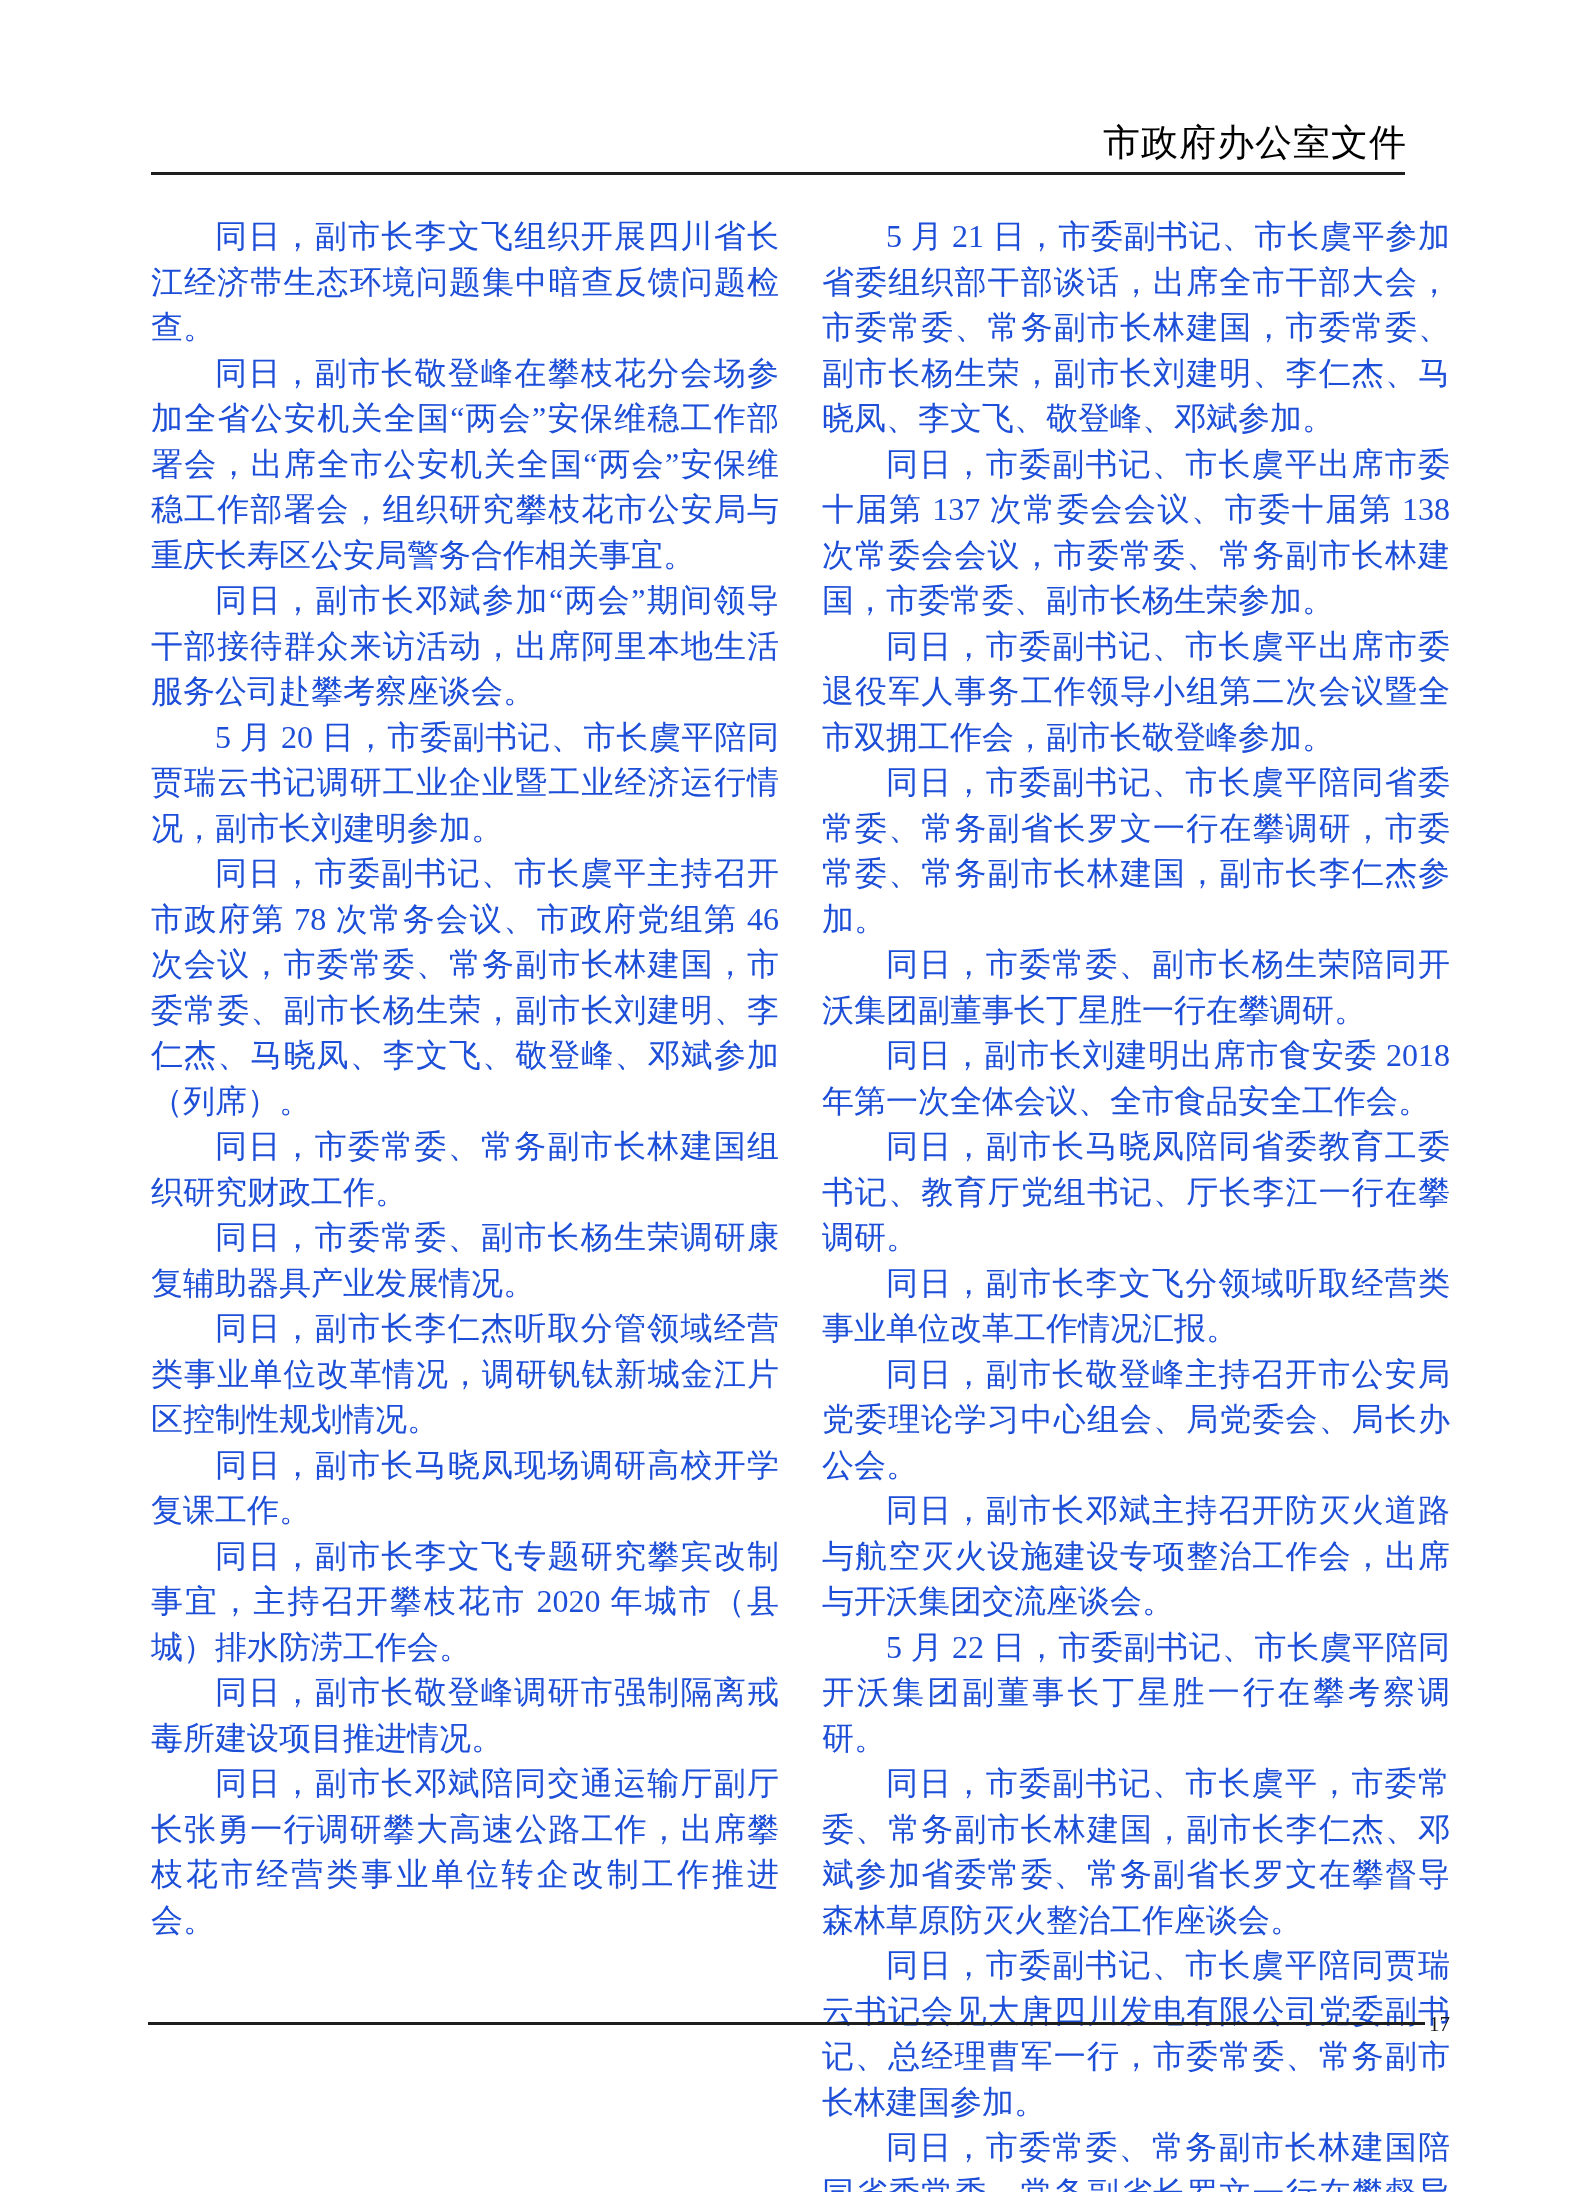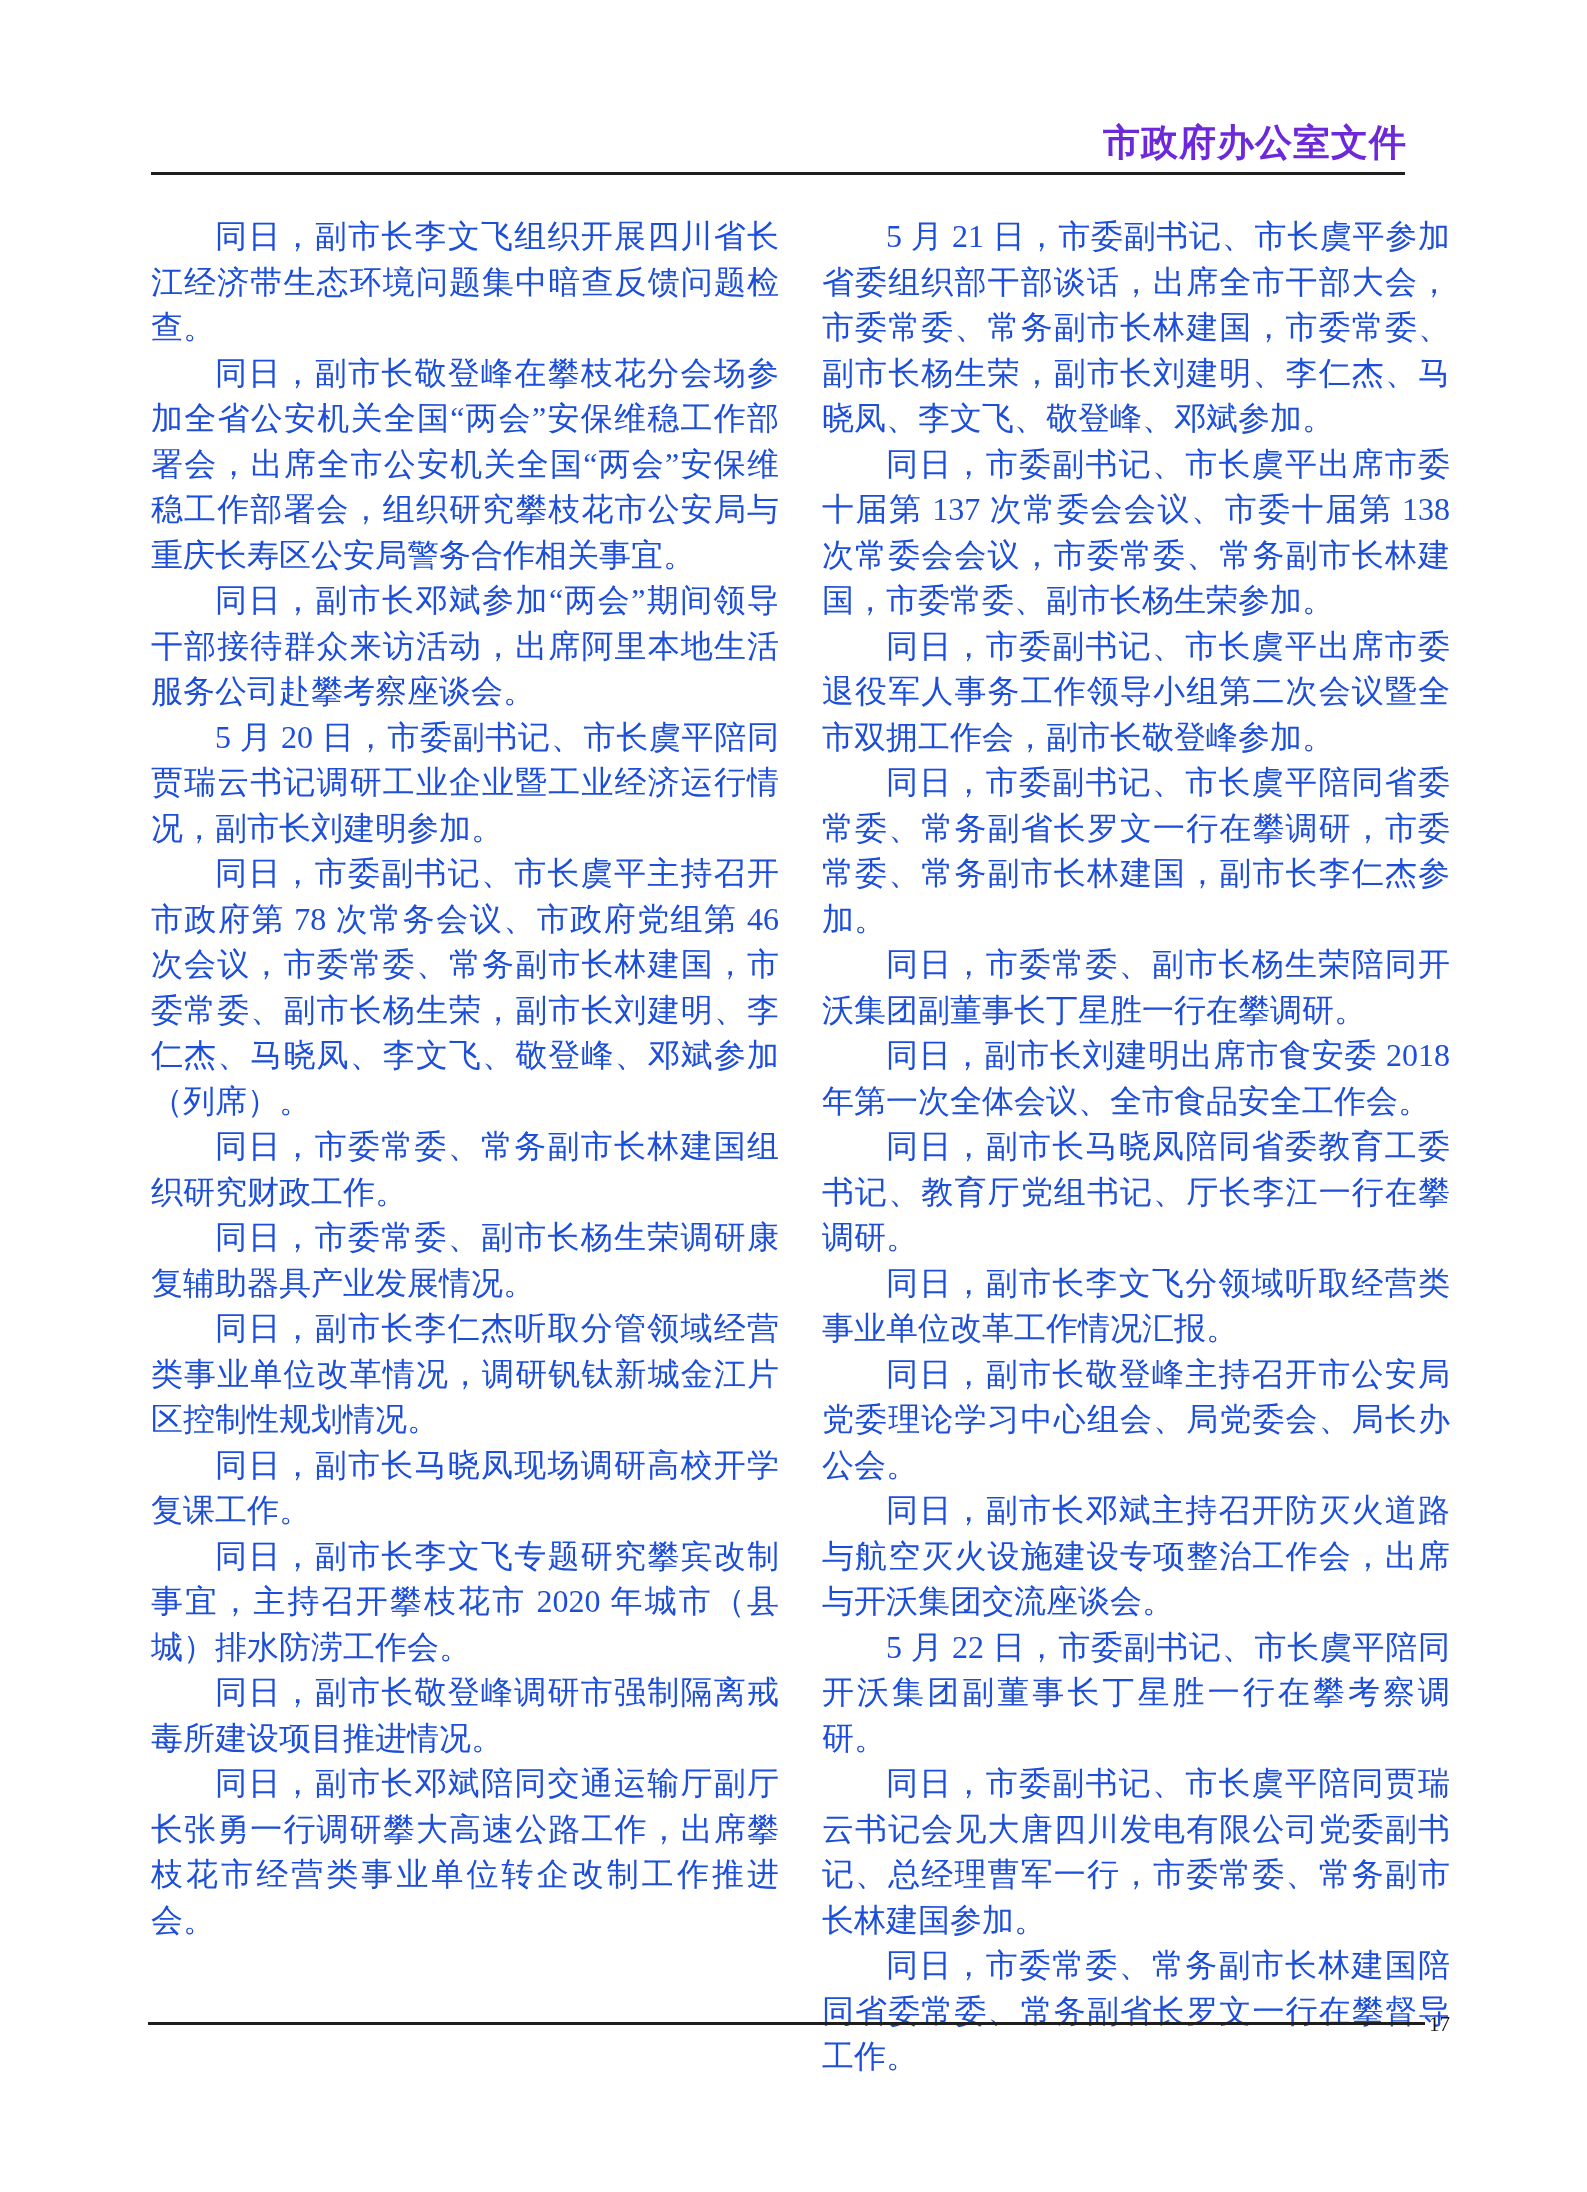--- a/index.html
+++ b/index.html
@@ -14,24 +14,24 @@
     background: #ffffff;
     color: #111111;
     font-family: "Liberation Serif", "DejaVu Serif", serif;
     overflow: hidden;
   }
   .header-title {
     position: absolute;
     top: 118px;
     right: 180px;
     font-family: "Liberation Sans", "DejaVu Sans", sans-serif;
-    font-weight: 700;
+    font-weight: 400;
     font-size: 37px;
     letter-spacing: 1px;
-    color: #6d28d9;
+    color: #000000;
     white-space: nowrap;
   }
   .top-rule {
     position: absolute;
     left: 151px;
     top: 172px;
     width: 1254px;
     height: 3px;
     background: #1f1f1f;
   }
@@ -98,20 +98,21 @@
     <p>同日，市委副书记、市长虞平出席市委十届第 137 次常委会会议、市委十届第 138 次常委会会议，市委常委、常务副市长林建国，市委常委、副市长杨生荣参加。</p>
     <p>同日，市委副书记、市长虞平出席市委退役军人事务工作领导小组第二次会议暨全市双拥工作会，副市长敬登峰参加。</p>
     <p>同日，市委副书记、市长虞平陪同省委常委、常务副省长罗文一行在攀调研，市委常委、常务副市长林建国，副市长李仁杰参加。</p>
     <p>同日，市委常委、副市长杨生荣陪同开沃集团副董事长丁星胜一行在攀调研。</p>
     <p>同日，副市长刘建明出席市食安委 2018 年第一次全体会议、全市食品安全工作会。</p>
     <p>同日，副市长马晓凤陪同省委教育工委书记、教育厅党组书记、厅长李江一行在攀调研。</p>
     <p>同日，副市长李文飞分领域听取经营类事业单位改革工作情况汇报。</p>
     <p>同日，副市长敬登峰主持召开市公安局党委理论学习中心组会、局党委会、局长办公会。</p>
     <p>同日，副市长邓斌主持召开防灭火道路与航空灭火设施建设专项整治工作会，出席与开沃集团交流座谈会。</p>
     <p>5 月 22 日，市委副书记、市长虞平陪同开沃集团副董事长丁星胜一行在攀考察调研。</p>
+    <p>同日，市委副书记、市长虞平，市委常委、常务副市长林建国，副市长李仁杰、邓斌参加省委常委、常务副省长罗文在攀督导森林草原防灭火整治工作座谈会。</p>
     <p>同日，市委副书记、市长虞平陪同贾瑞云书记会见大唐四川发电有限公司党委副书记、总经理曹军一行，市委常委、常务副市长林建国参加。</p>
     <p>同日，市委常委、常务副市长林建国陪同省委常委、常务副省长罗文一行在攀督导工作。</p>
   </div>
 
   <div class="bottom-rule"></div>
 
   <div class="page-number">17</div>
 
 </div>
 

